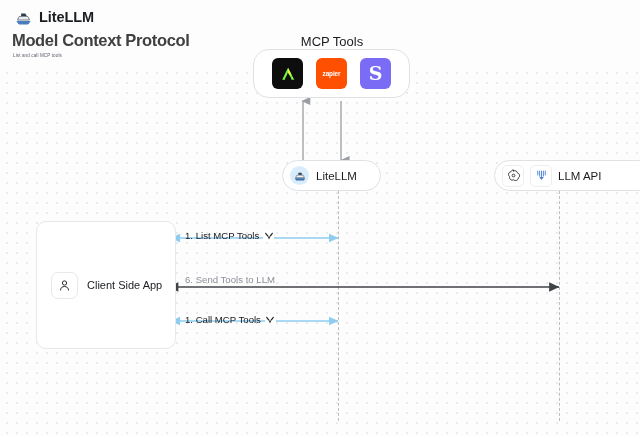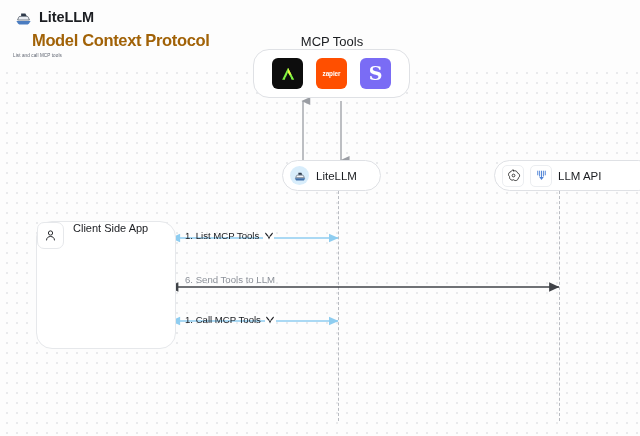--- a/index.html
+++ b/index.html
@@ -40,23 +40,22 @@
     color: #1b1d21;
     letter-spacing: -0.1px;
   }
 
   .page-title {
     position: absolute;
     left: 12px;
     top: 31px;
     font-size: 16.5px;
     font-weight: 700;
-    color: #a16207;
+    color: #404040;
     letter-spacing: -0.35px;
-    margin-left: 20px;
   }
   .page-subtitle {
     position: absolute;
     left: 13px;
     top: 53px;
     font-size: 4.6px;
     color: #5e6470;
     letter-spacing: 0.1px;
   }
 
@@ -183,23 +182,24 @@
   
   .card-client {
     position: absolute;
     left: 36px;
     top: 221px;
     width: 140px;
     height: 128px;
     box-sizing: border-box;
     background: #ffffff;
     border: 1.1px solid #e6e8eb;
-    border-radius: 16px;
-    display: flex;
-    align-items: flex-start;
+    border-radius: 10px;
+    display: flex;
+    align-items: center;
+    padding-left: 14px;
     gap: 9px;
     z-index: 6;
   }
   .client-icon-box {
     width: 25px;
     height: 25px;
     border-radius: 7px;
     background: #ffffff;
     border: 1px solid #e6e8eb;
     display: flex;

